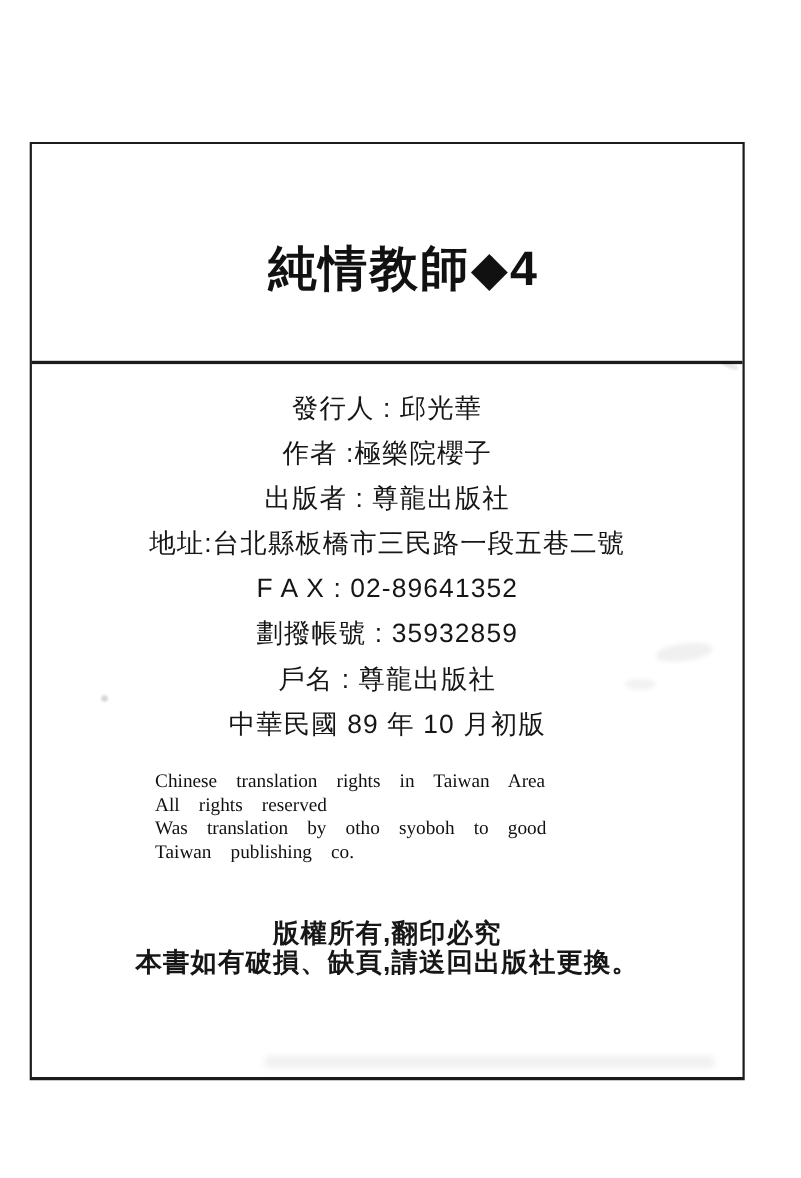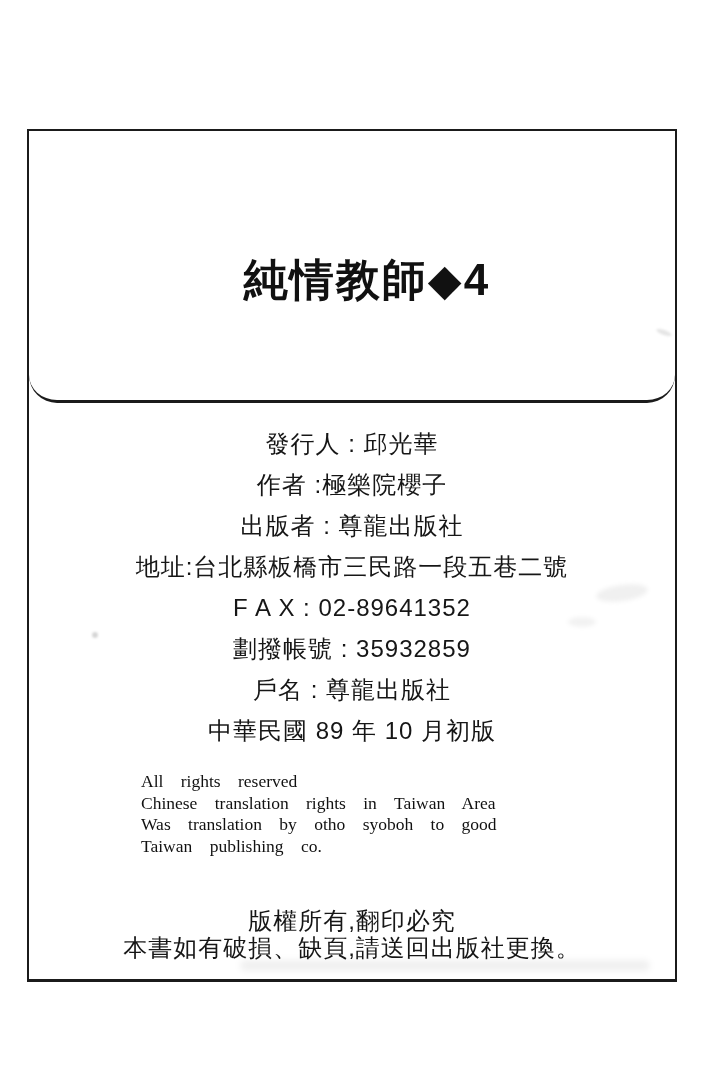--- a/index.html
+++ b/index.html
@@ -23,27 +23,26 @@
     left: 27px;
     top: 129px;
     width: 646px;
     height: 848px;
     border: 2px solid #1b1b1b;
     border-bottom-width: 3px;
     background: #ffffff;
   }
   .title-section {
     box-sizing: border-box;
-    height: 272px;
+    height: 200px;
     border-bottom: 3px solid #1b1b1b;
     display: flex;
     align-items: center;
     justify-content: center;
     padding: 30px 0 0 30px;
-    border-radius: 28px;
   }
   .book-title {
     margin: 0;
     font-size: 44px;
     font-weight: 900;
     letter-spacing: 2px;
     color: #111111;
     white-space: nowrap;
   }
   .info-section {
@@ -67,21 +66,21 @@
     word-spacing: 13px;
     color: #111111;
   }
   .warning {
     margin-top: 50px;
     text-align: center;
   }
   .warning-line {
     font-size: 24px;
     line-height: 27px;
-    font-weight: 400;
+    font-weight: 700;
     letter-spacing: 1px;
     white-space: nowrap;
     color: #161616;
   }
   
   .artifact {
     position: absolute;
     pointer-events: none;
     border-radius: 50%;
   }
@@ -106,22 +105,22 @@
       <div class="info-line">發行人 : 邱光華</div>
       <div class="info-line">作者 :極樂院櫻子</div>
       <div class="info-line">出版者 : 尊龍出版社</div>
       <div class="info-line">地址:台北縣板橋市三民路一段五巷二號</div>
       <div class="info-line">F A X : 02-89641352</div>
       <div class="info-line">劃撥帳號 : 35932859</div>
       <div class="info-line">戶名 : 尊龍出版社</div>
       <div class="info-line">中華民國 89 年 10 月初版</div>
 
       <div class="rights">
+        <div>Chinese translation rights in Taiwan Area</div>
         <div>All rights reserved</div>
-        <div>Chinese translation rights in Taiwan Area</div>
         <div>Was translation by otho syoboh to good</div>
         <div>Taiwan publishing co.</div>
       </div>
 
       <div class="warning">
         <div class="warning-line">版權所有,翻印必究</div>
         <div class="warning-line">本書如有破損、缺頁,請送回出版社更換。</div>
       </div>
     </div>
 

